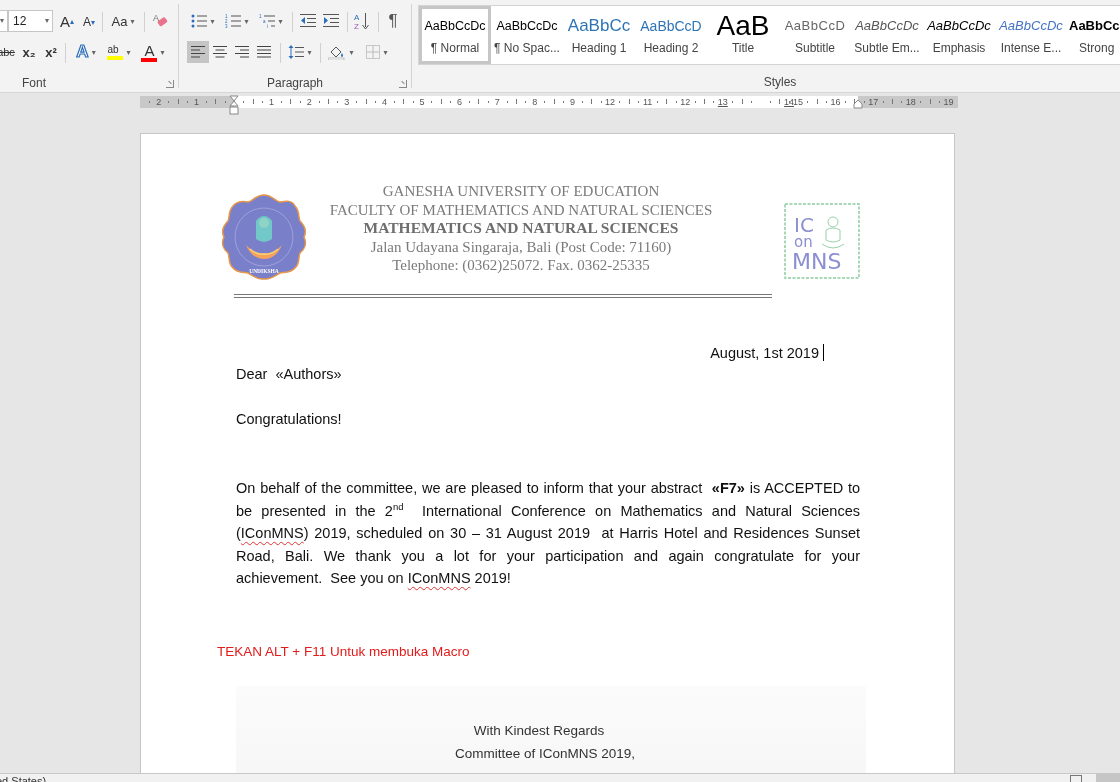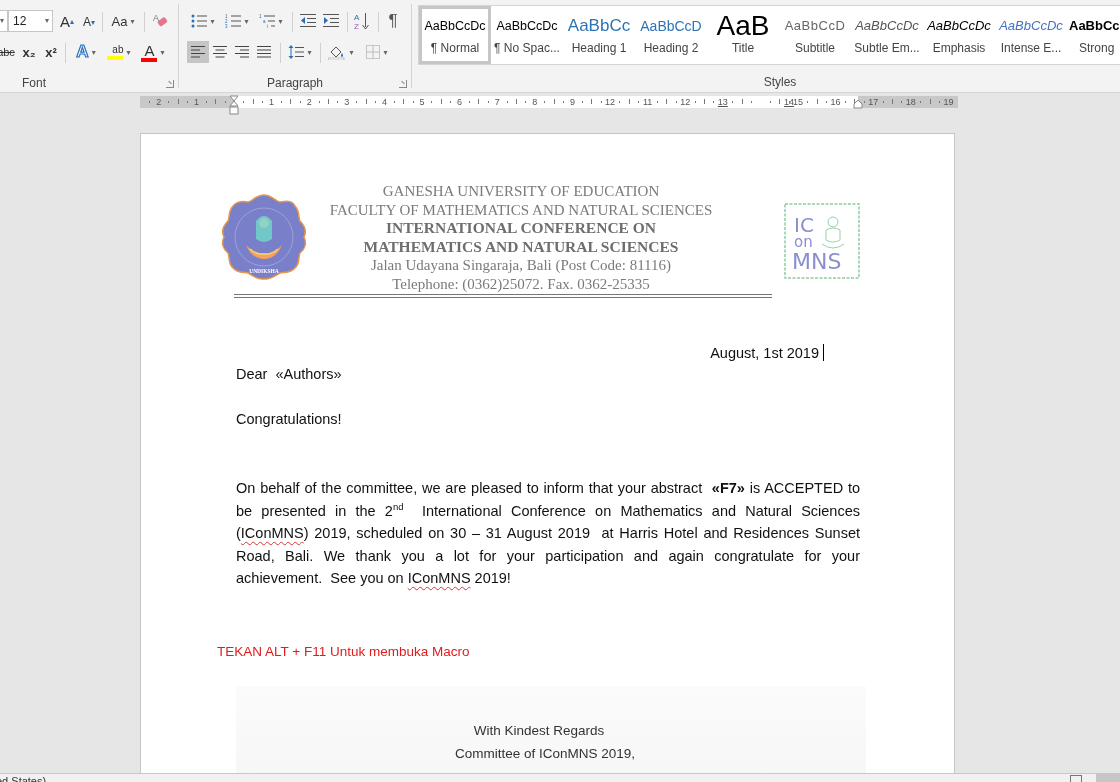--- a/index.html
+++ b/index.html
@@ -110,21 +110,21 @@
     </div>
     <div class="rb-btn" style="left:42px;top:41px;width:18px;font-weight:bold;">
       <span>x²</span>
     </div>
     <div class="vsep" style="left:65px;top:43px;"></div>
     <div class="rb-btn" style="left:72px;top:41px;width:28px;">
       <span style="font-size:17px;color:#fff;-webkit-text-stroke:1.2px #2a6ebb;font-weight:bold;">A</span>
         <span class="caret">▾</span>
     </div>
     <div class="rb-btn" style="left:104px;top:41px;width:30px;">
-      <span style="display:inline-flex;flex-direction:column;align-items:flex-end;">
+      <span style="display:inline-flex;flex-direction:column;align-items:flex-start;">
         <span style="font-size:10px;line-height:12px;">ab</span>
         <span style="width:16px;height:4px;background:#ffff00;"></span>
       </span>
         <span class="caret">▾</span>
     </div>
     <div class="rb-btn" style="left:138px;top:41px;width:30px;">
       <span style="display:inline-flex;flex-direction:column;align-items:center;">
         <span style="font-size:15px;line-height:15px;">A</span>
         <span style="width:16px;height:4px;background:#ff0000;"></span>
       </span>
@@ -419,23 +419,22 @@
       <path d="M36 28 q8 -10 16 0 v18 q-8 6 -16 0 Z" fill="#72c7c9"></path>
       <circle cx="44" cy="30" r="5" fill="#8fd3c4"></circle>
       <path d="M26 52 q9 10 18 8 q9 2 18 -8 q-6 14 -18 14 q-12 0 -18 -14 Z" fill="#f5a25d"></path>
       <path d="M30 56 q7 6 14 5 q7 1 14 -5" fill="none" stroke="#f7d076" stroke-width="1.5"></path>
       <text x="44" y="80" font-size="5.5" fill="#fff" text-anchor="middle" font-weight="bold" font-family="Liberation Serif, serif">UNDIKSHA</text>
     </svg>
 
     <div class="lh-text">
       <div>GANESHA UNIVERSITY OF EDUCATION</div>
       <div>FACULTY OF MATHEMATICS AND NATURAL SCIENCES</div>
-      <div class="bold">INTERNATIONAL CONFERENCE ON</div>
       <div class="bold">MATHEMATICS AND NATURAL SCIENCES</div>
-      <div>Jalan Udayana Singaraja, Bali (Post Code: 81116)</div>
+      <div>Jalan Udayana Singaraja, Bali (Post Code: 71160)</div>
       <div>Telephone: (0362)25072. Fax. 0362-25335</div>
     </div>
 
     <svg class="logo-right" viewBox="0 0 78 78">
       <rect x="2" y="2" width="74" height="74" fill="#fff" stroke="#8ccca0" stroke-width="1.5" stroke-dasharray="3 1.5"></rect>
       <text x="11" y="30" font-size="20" fill="#8b8fd0" font-family="DejaVu Sans, sans-serif">IC</text>
       <text x="11" y="45" font-size="15" fill="#8b8fd0" font-family="DejaVu Sans, sans-serif">on</text>
       <text x="9" y="67" font-size="22" fill="#8b8fd0" font-family="DejaVu Sans, sans-serif">MNS</text>
       <g stroke="#8ccca0" fill="none" stroke-width="0.9">
         <circle cx="50" cy="20" r="5"></circle>

